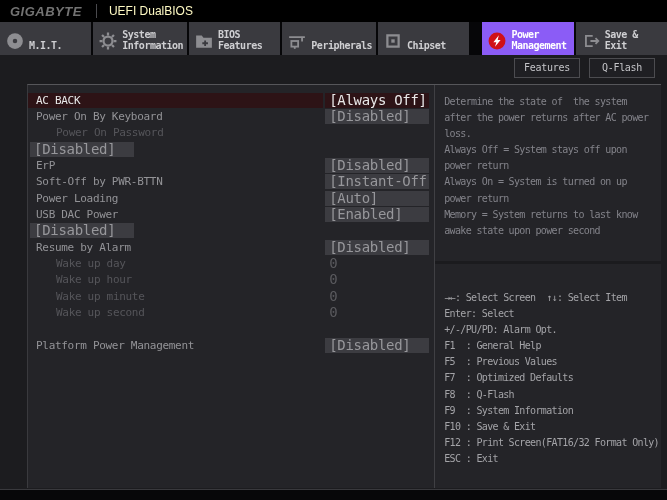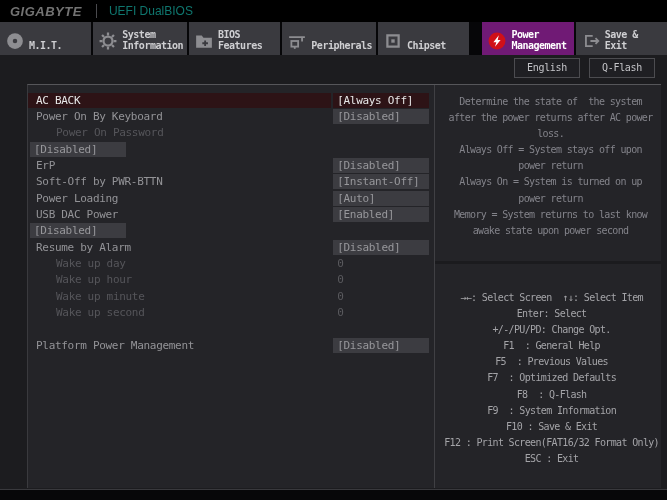--- a/index.html
+++ b/index.html
@@ -12,32 +12,32 @@
   .titlebar{
     position:absolute; top:0; left:0; right:0; height:22px; background:#000;
     display:flex; align-items:center;
   }
   .brand{
     font-family:"Liberation Sans", sans-serif; font-weight:bold; font-style:italic;
     color:#737373; font-size:13px; letter-spacing:.5px; padding:0 14px 0 10px;
   }
   .tb-divider{ width:1px; height:14px; background:#4a4a4e; }
   .fw-title{
-    font-family:"Liberation Sans", sans-serif; color:#0f766e; font-size:12px; padding-left:12px;
+    font-family:"Liberation Sans", sans-serif; color:#fef9c3; font-size:12px; padding-left:12px;
   }
   
   .tabbar{
     position:absolute; top:22px; left:0; right:0; height:33px; background:#060608;
     display:flex; gap:2px;
   }
   .tab{
     flex:1 1 0; background:#3a3a3f; display:flex; align-items:flex-end;
     padding:3px 4px 4px 6px; cursor:default;font-weight:bold;
   }
-  .tab.active{ background:#701a75;margin-left:11px; }
+  .tab.active{ background:#8b5cf6;margin-left:11px; }
   .tab .ticon{ width:18px; height:18px; flex:0 0 18px; margin-right:5px; margin-bottom:1px; }
   .tab .tlabel{
     color:#cfcfd2; font-size:10px; line-height:11px; letter-spacing:-0.5px;
     white-space:pre-line;
   }
   .tab.active .tlabel{ color:#ffffff; }
   
   .toolbar{
     position:absolute; top:58px; right:12px; display:flex; gap:9px;
   }
@@ -56,39 +56,39 @@
   .settings-panel{ width:434px; padding-top:7px; }
   .row{ height:16.35px; display:flex; align-items:center; }
   .row .rlabel{
     flex:1 1 auto; color:#93939 7; font-size:11px; letter-spacing:-0.3px;
     padding-left:8px; color:#939397; white-space:pre; overflow:hidden;
     height:15px; line-height:15px;
   }
   .row.indent .rlabel{ padding-left:28px; }
   .row.disabled .rlabel{ color:#55555a; }
   .row .rvalue{
-    width:96px; margin-left:2px; height:15px; line-height:15px;
-    background:#3c3c41; color:#97979b; font-size:11px; letter-spacing:-0.3px;
+    width:104px; margin-left:2px; height:15px; line-height:15px;
+    background:#3c3c41; color:#97979b; font-size:14px; letter-spacing:-0.3px;
     padding-left:4px; white-space:pre; overflow:hidden;
   }
   .row .rvalue.plain{ background:transparent; color:#5a5a5e; }
   .row.selected .rlabel{ background:#2d1316; color:#e8e8e8; }
   .row.selected .rvalue{ background:#2d1316; color:#e8e8e8; }
   .row.spacer{ visibility:hidden; }
   
   .side-panel{
     flex:1 1 auto; margin-left:5px; border-left:1px solid #404044;
     display:flex; flex-direction:column;
   }
   .help-panel{
     height:179px; border-bottom:3px solid #1b1b1e; padding:9px 4px 0 9px;
   }
   .keyhelp-panel{ flex:1 1 auto; padding:26px 2px 0 9px; }
   .hline, .kline{
-    font-size:10px; line-height:16.1px; letter-spacing:-0.65px; white-space:pre;text-align:center;
+    font-size:10px; line-height:16.1px; letter-spacing:-0.65px; white-space:pre;
   }
   .hline{ color:#83838a; }
   .kline{ color:#a4a4a8; }
   
   .bottombar{
     position:absolute; bottom:0; left:0; right:0; height:11px; background:#070709;
     border-top:1px solid #39393d;
   }
   svg{ display:block; width:100%; height:100%; }
 </style>
@@ -170,21 +170,21 @@
               <path d="M9.5 3.5H3.5v9h6"></path>
               <path d="M7.5 8h7M12 5.5 14.5 8 12 10.5"></path>
             </g>
           </svg>
         </span>
         <span class="tlabel">Save &amp; Exit</span>
       </div>
     </div>
 
   <div class="toolbar">
-    <button class="tool-btn">English</button>
+    <button class="tool-btn">Features</button>
     <button class="tool-btn">Q-Flash</button>
   </div>
 
   <div class="content">
     <div class="settings-panel" id="settings">
         <div class="row selected">
           <span class="rlabel">AC BACK</span>
           <span class="rvalue">[Always Off]</span>
         </div>
         <div class="row normal">
@@ -250,21 +250,21 @@
           <div class="hline">Always Off = System stays off upon</div>
           <div class="hline">power return</div>
           <div class="hline">Always On = System is turned on up</div>
           <div class="hline">power return</div>
           <div class="hline">Memory = System returns to last know</div>
           <div class="hline">awake state upon power second</div>
         </div>
       <div class="keyhelp-panel" id="keyhelp">
           <div class="kline">→←: Select Screen  ↑↓: Select Item</div>
           <div class="kline">Enter: Select</div>
-          <div class="kline">+/-/PU/PD: Change Opt.</div>
+          <div class="kline">+/-/PU/PD: Alarm Opt.</div>
           <div class="kline">F1  : General Help</div>
           <div class="kline">F5  : Previous Values</div>
           <div class="kline">F7  : Optimized Defaults</div>
           <div class="kline">F8  : Q-Flash</div>
           <div class="kline">F9  : System Information</div>
           <div class="kline">F10 : Save &amp; Exit</div>
           <div class="kline">F12 : Print Screen(FAT16/32 Format Only)</div>
           <div class="kline">ESC : Exit</div>
         </div>
     </div>

